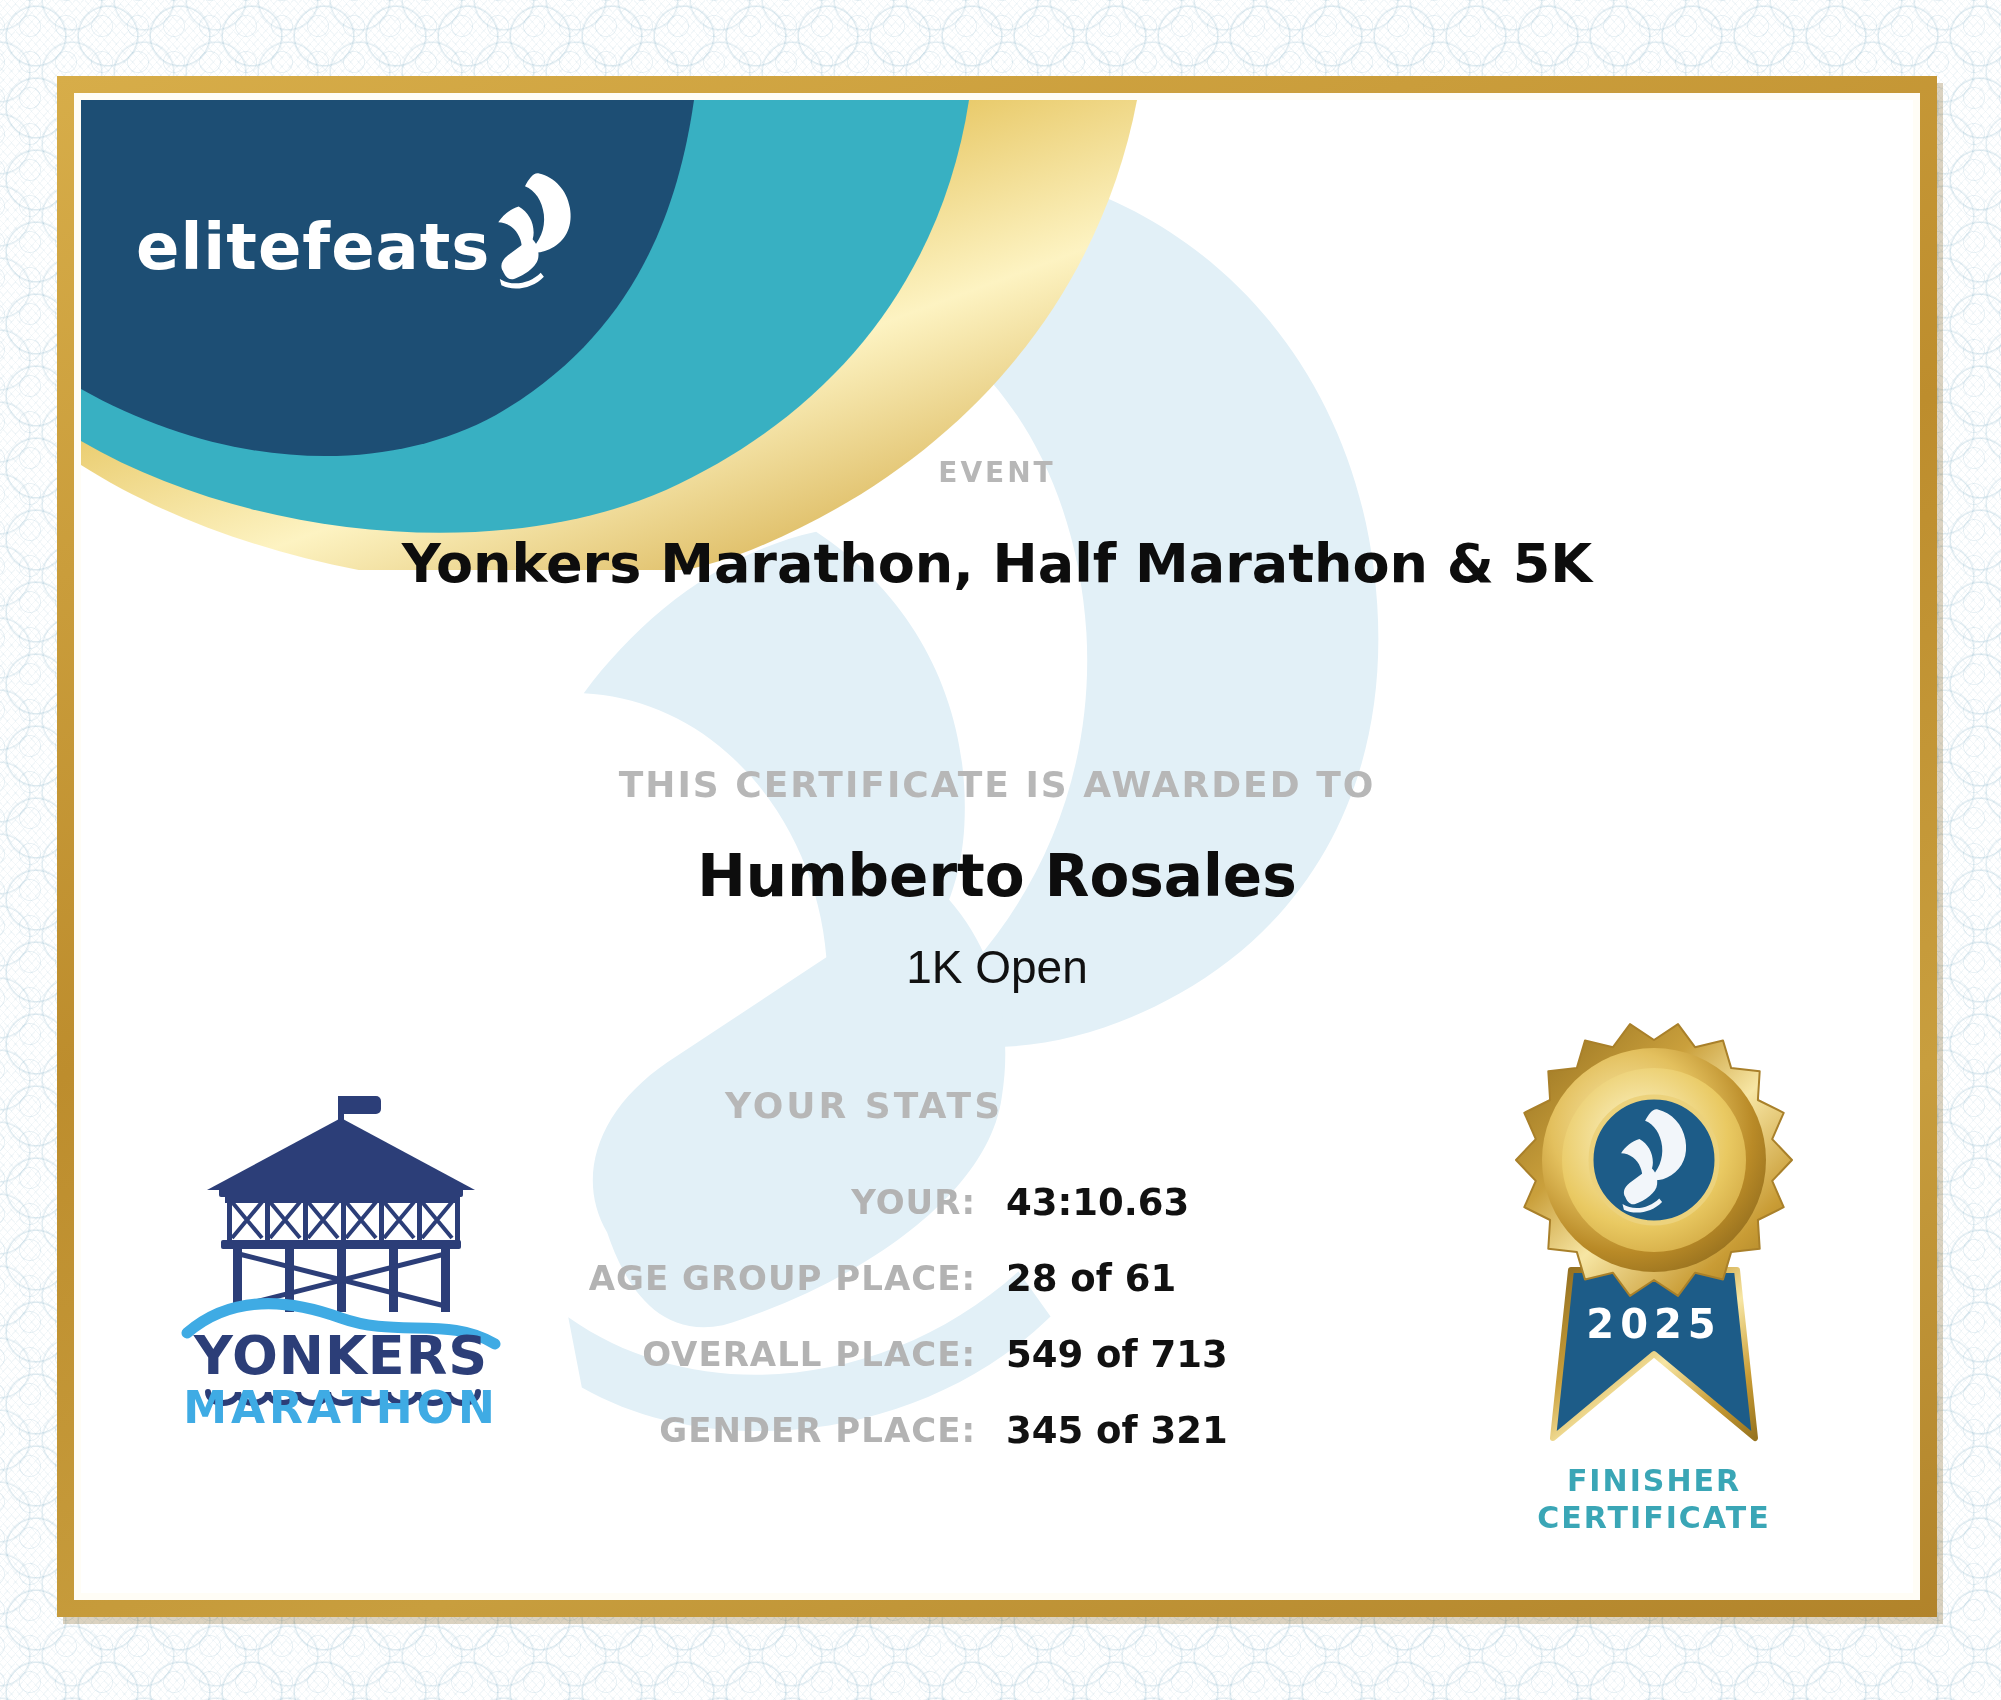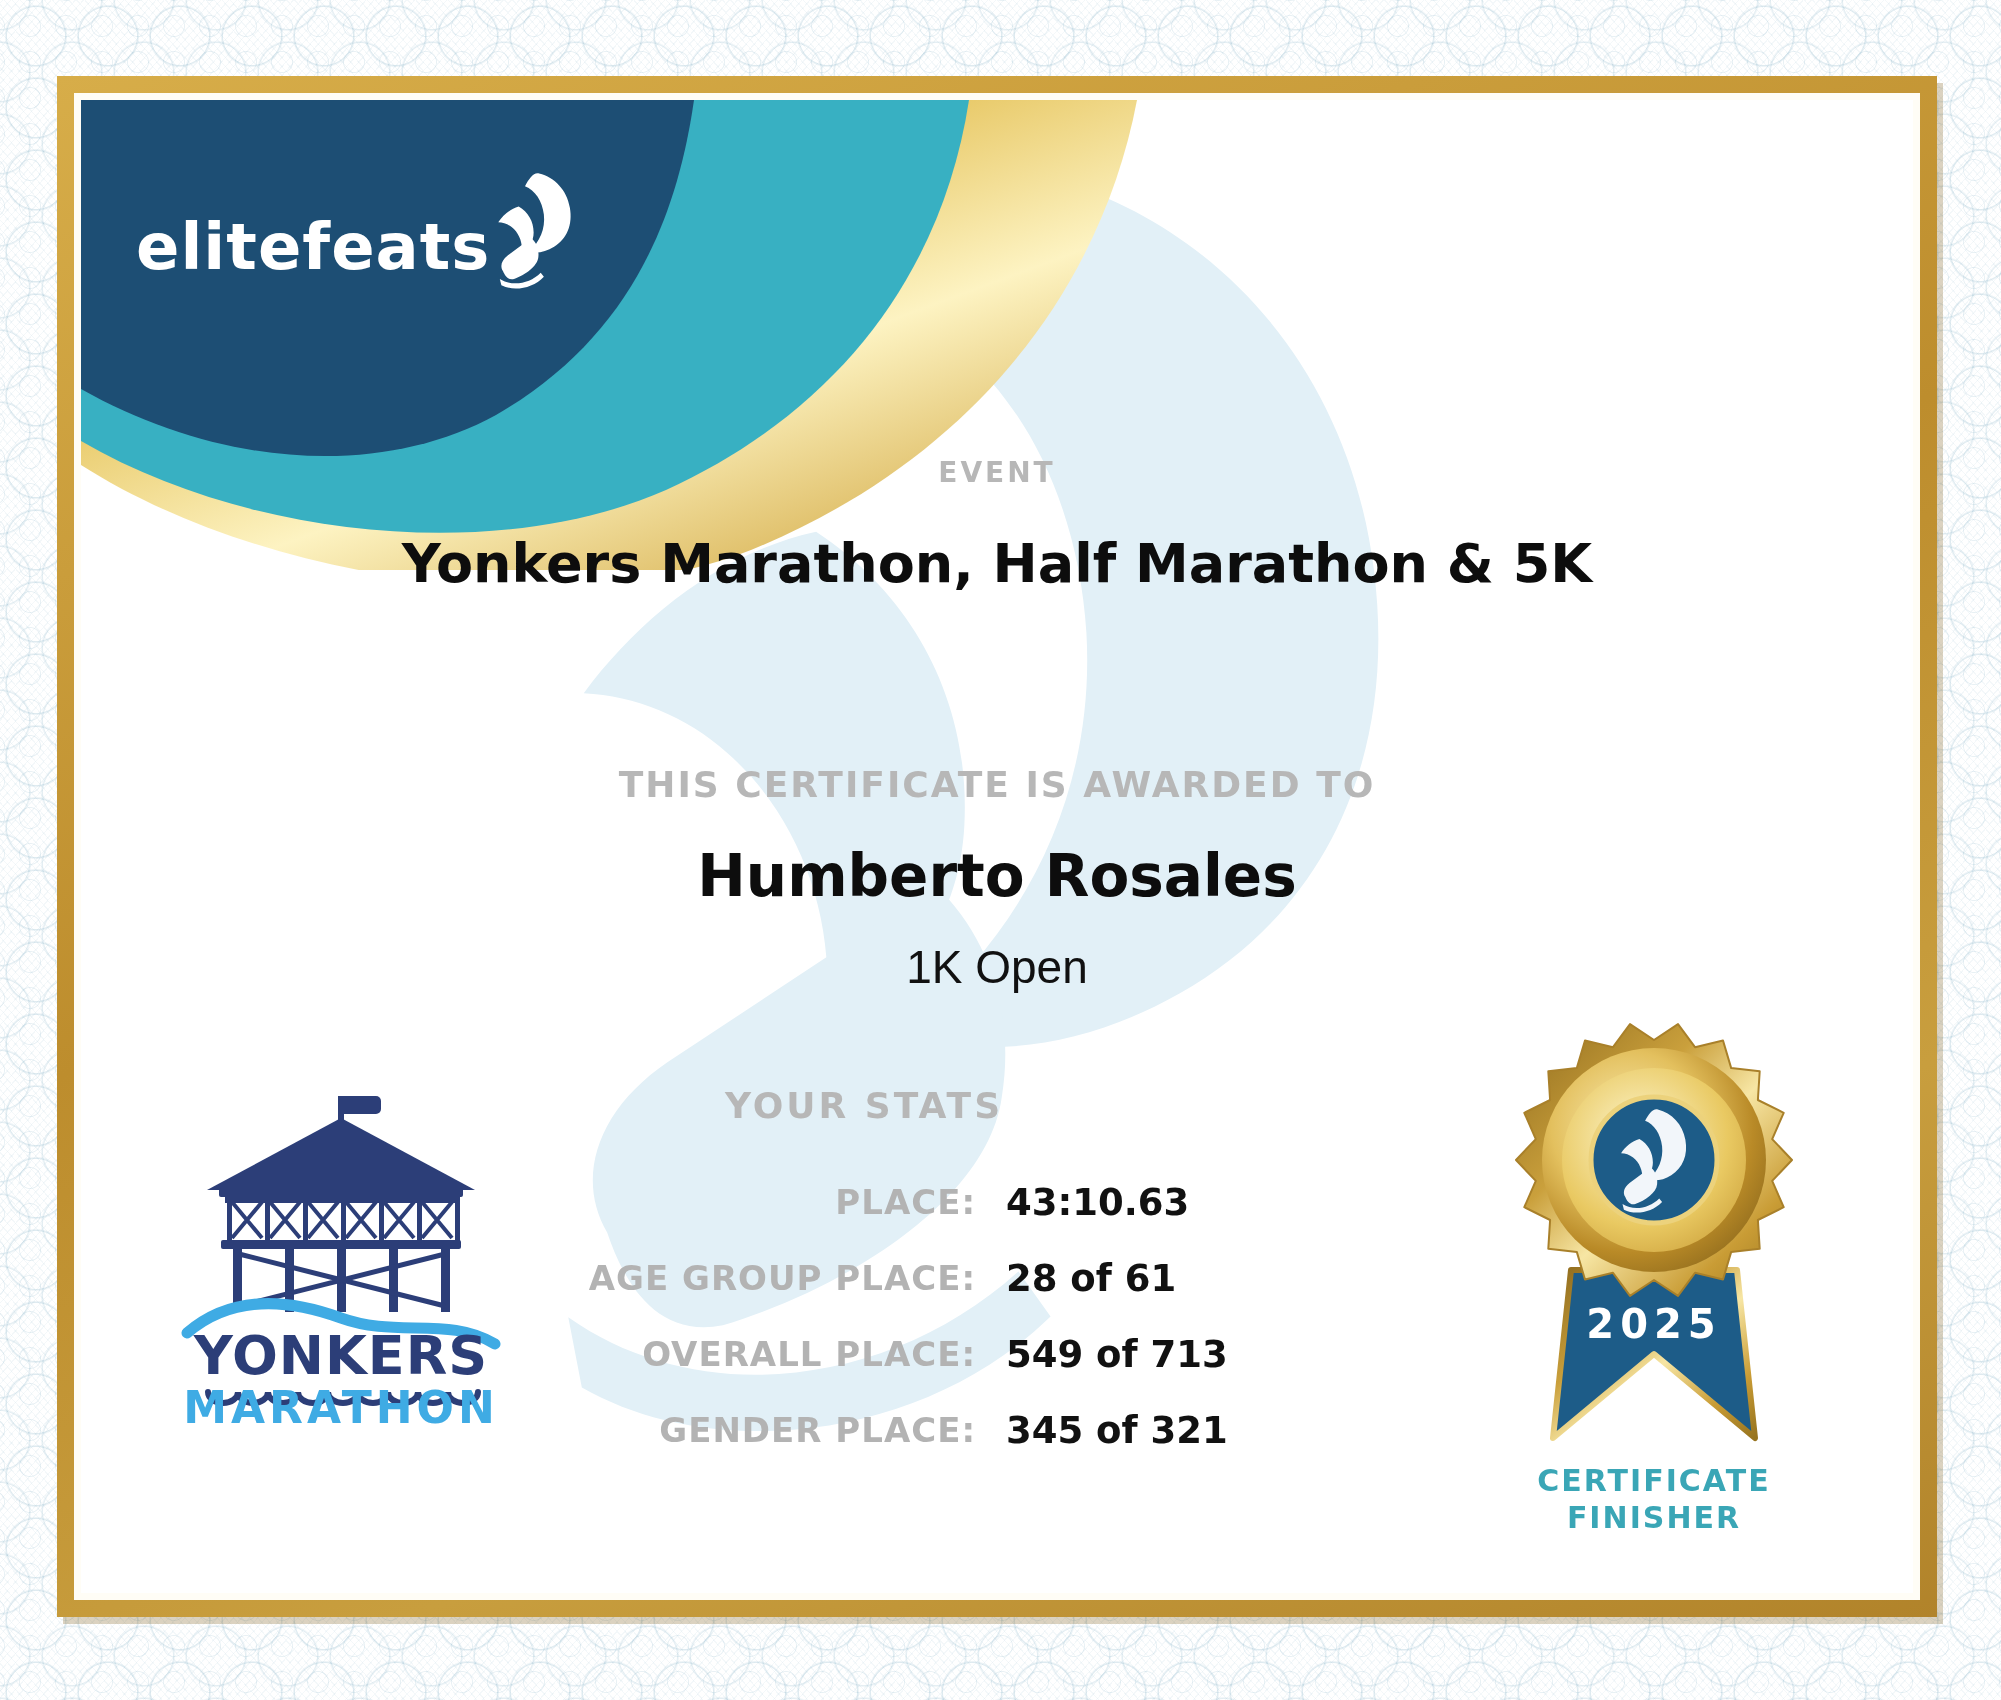--- a/index.html
+++ b/index.html
@@ -120,21 +120,21 @@
 
         <div class="center-line lbl-gray event-label">EVENT</div>
         <div class="center-line event-title">Yonkers Marathon, Half Marathon &amp; 5K</div>
         <div class="center-line lbl-gray awarded-label">THIS CERTIFICATE IS AWARDED TO</div>
         <div class="center-line runner-name">Humberto Rosales</div>
         <div class="center-line division">1K Open</div>
 
         <div class="stats-heading">YOUR STATS</div>
         <div class="stats">
           <div class="stat-row">
-            <span class="stat-label">PLACE:</span>
+            <span class="stat-label">YOUR:</span>
             <span class="stat-value">43:10.63</span>
           </div>
           <div class="stat-row">
             <span class="stat-label">AGE GROUP PLACE:</span>
             <span class="stat-value">28 of 61</span>
           </div>
           <div class="stat-row">
             <span class="stat-label">OVERALL PLACE:</span>
             <span class="stat-value">549 of 713</span>
           </div>
@@ -191,20 +191,20 @@
                            283.2,119.1"></polygon>
           <circle cx="165" cy="140" r="112" fill="url(#goldRing)"></circle>
           <circle cx="165" cy="140" r="92" fill="url(#goldDisc)"></circle>
           <circle cx="165" cy="140" r="63" fill="#1d5c88" stroke="#ecd27c" stroke-width="5"></circle>
           <g transform="translate(128,88)">
             <use href="#wingfoot" fill="#f2f6fa" width="76" height="106"></use>
           </g>
         </svg>
 
         <div class="finisher">
+          <div>FINISHER</div>
           <div>CERTIFICATE</div>
-          <div>FINISHER</div>
         </div>
 
       </div>
     </div>
   </div>
 </div>
 
 </body></html>

